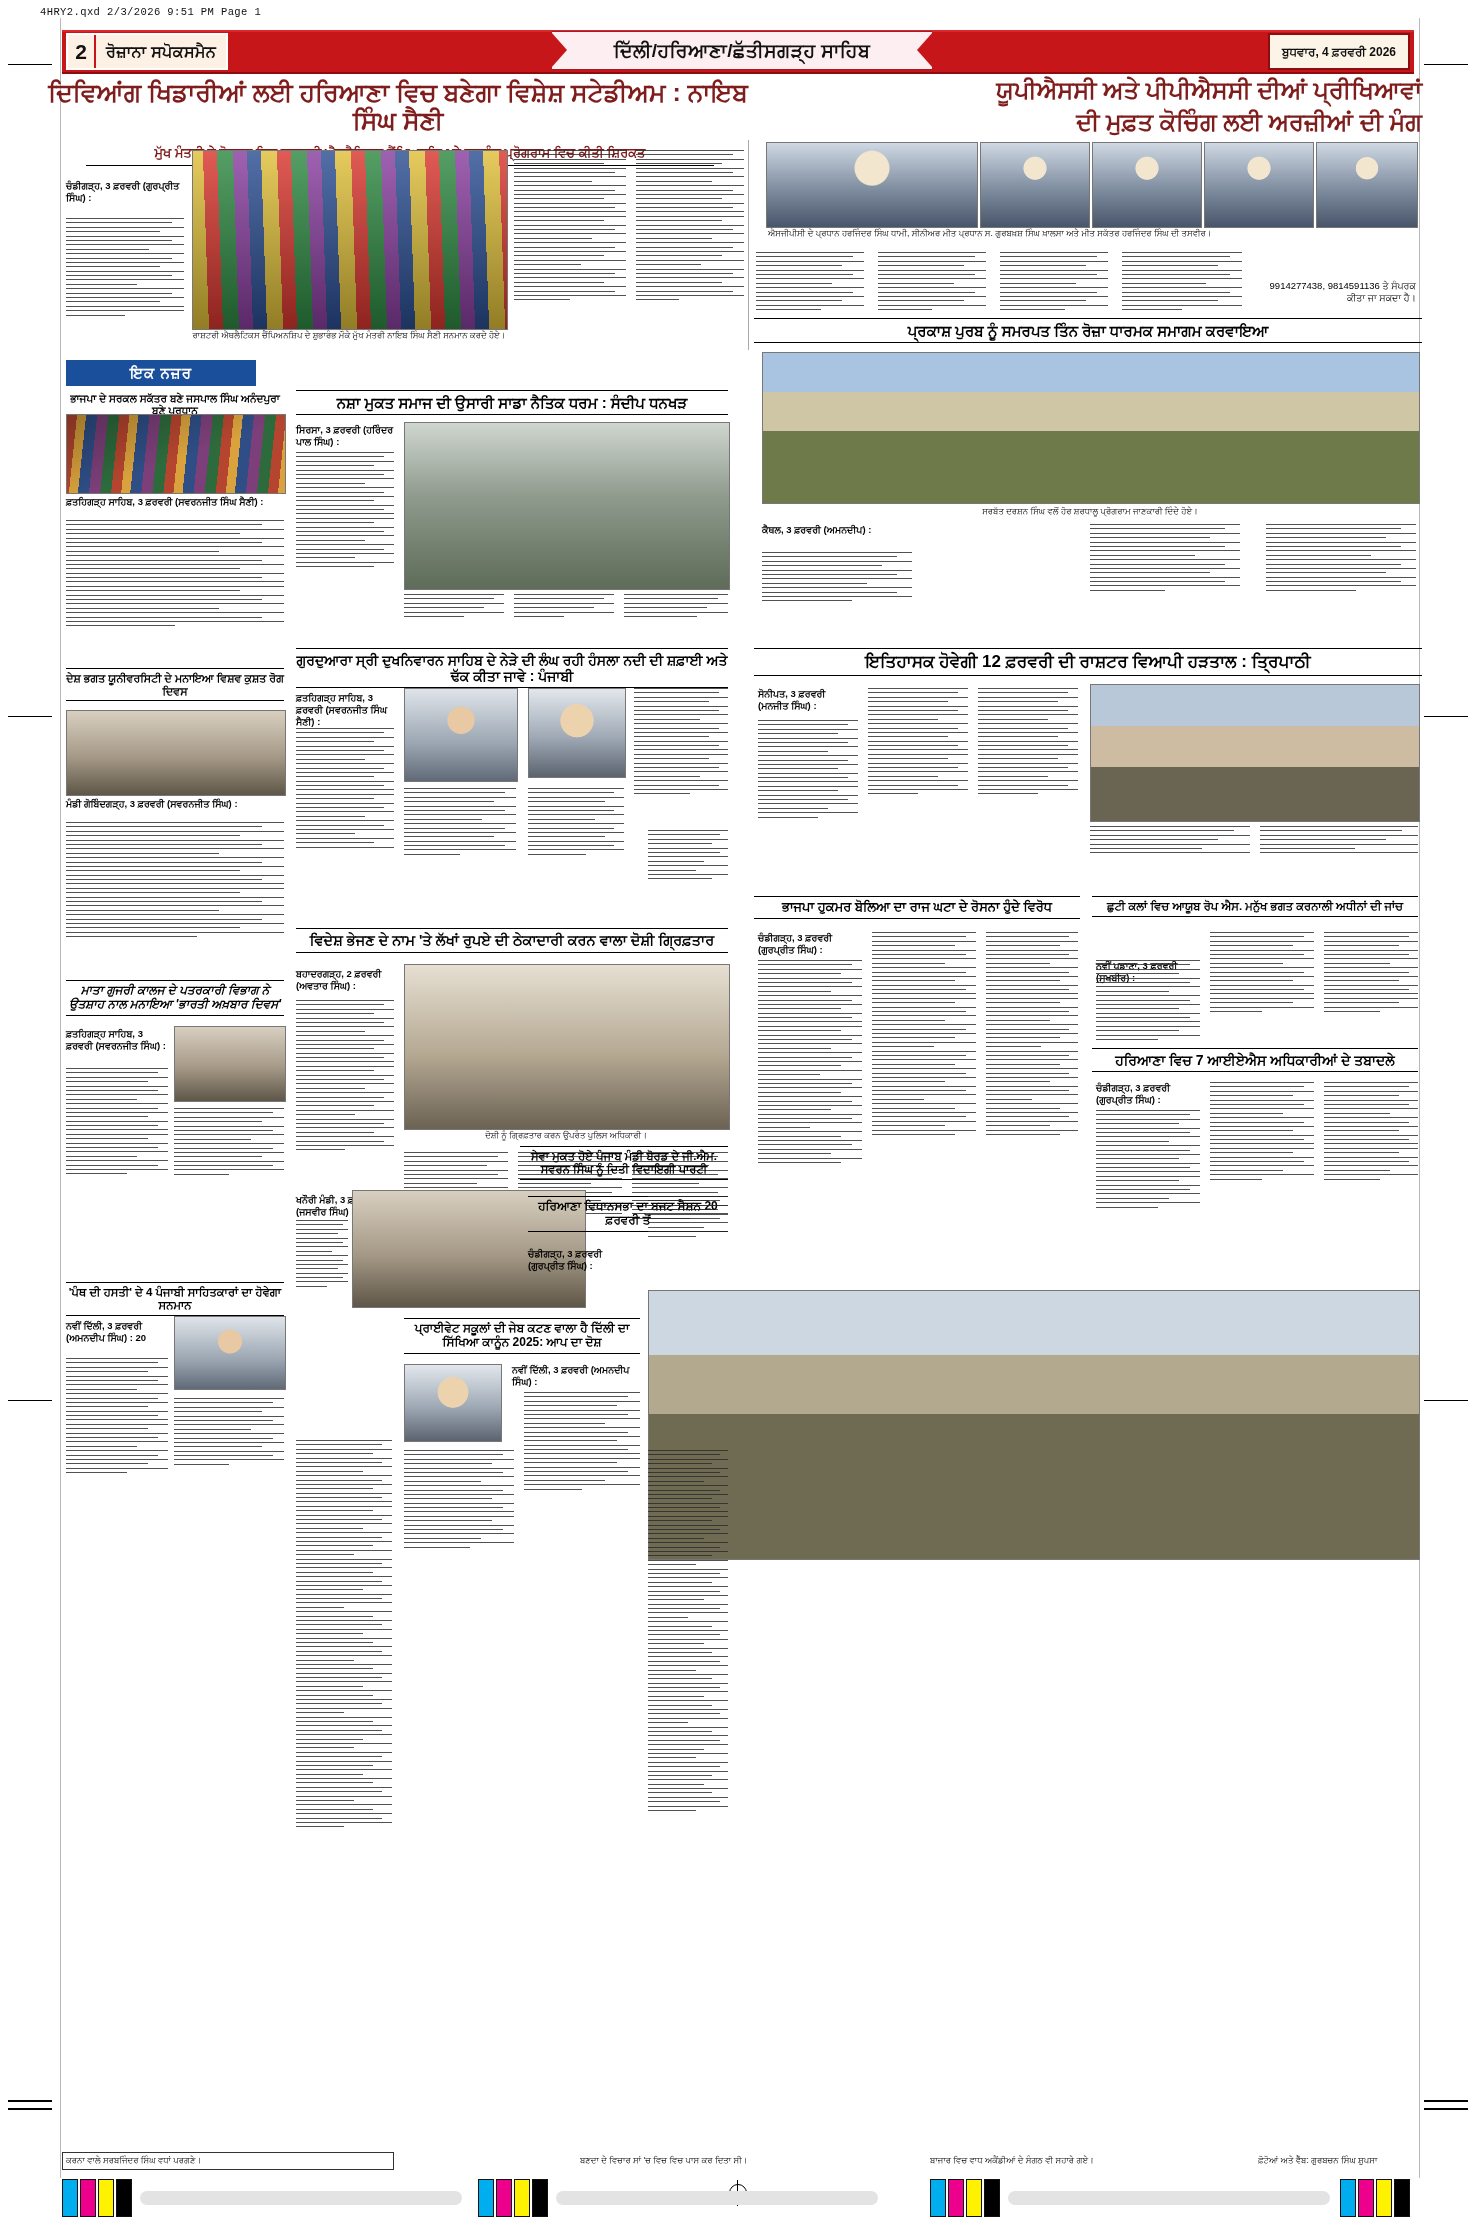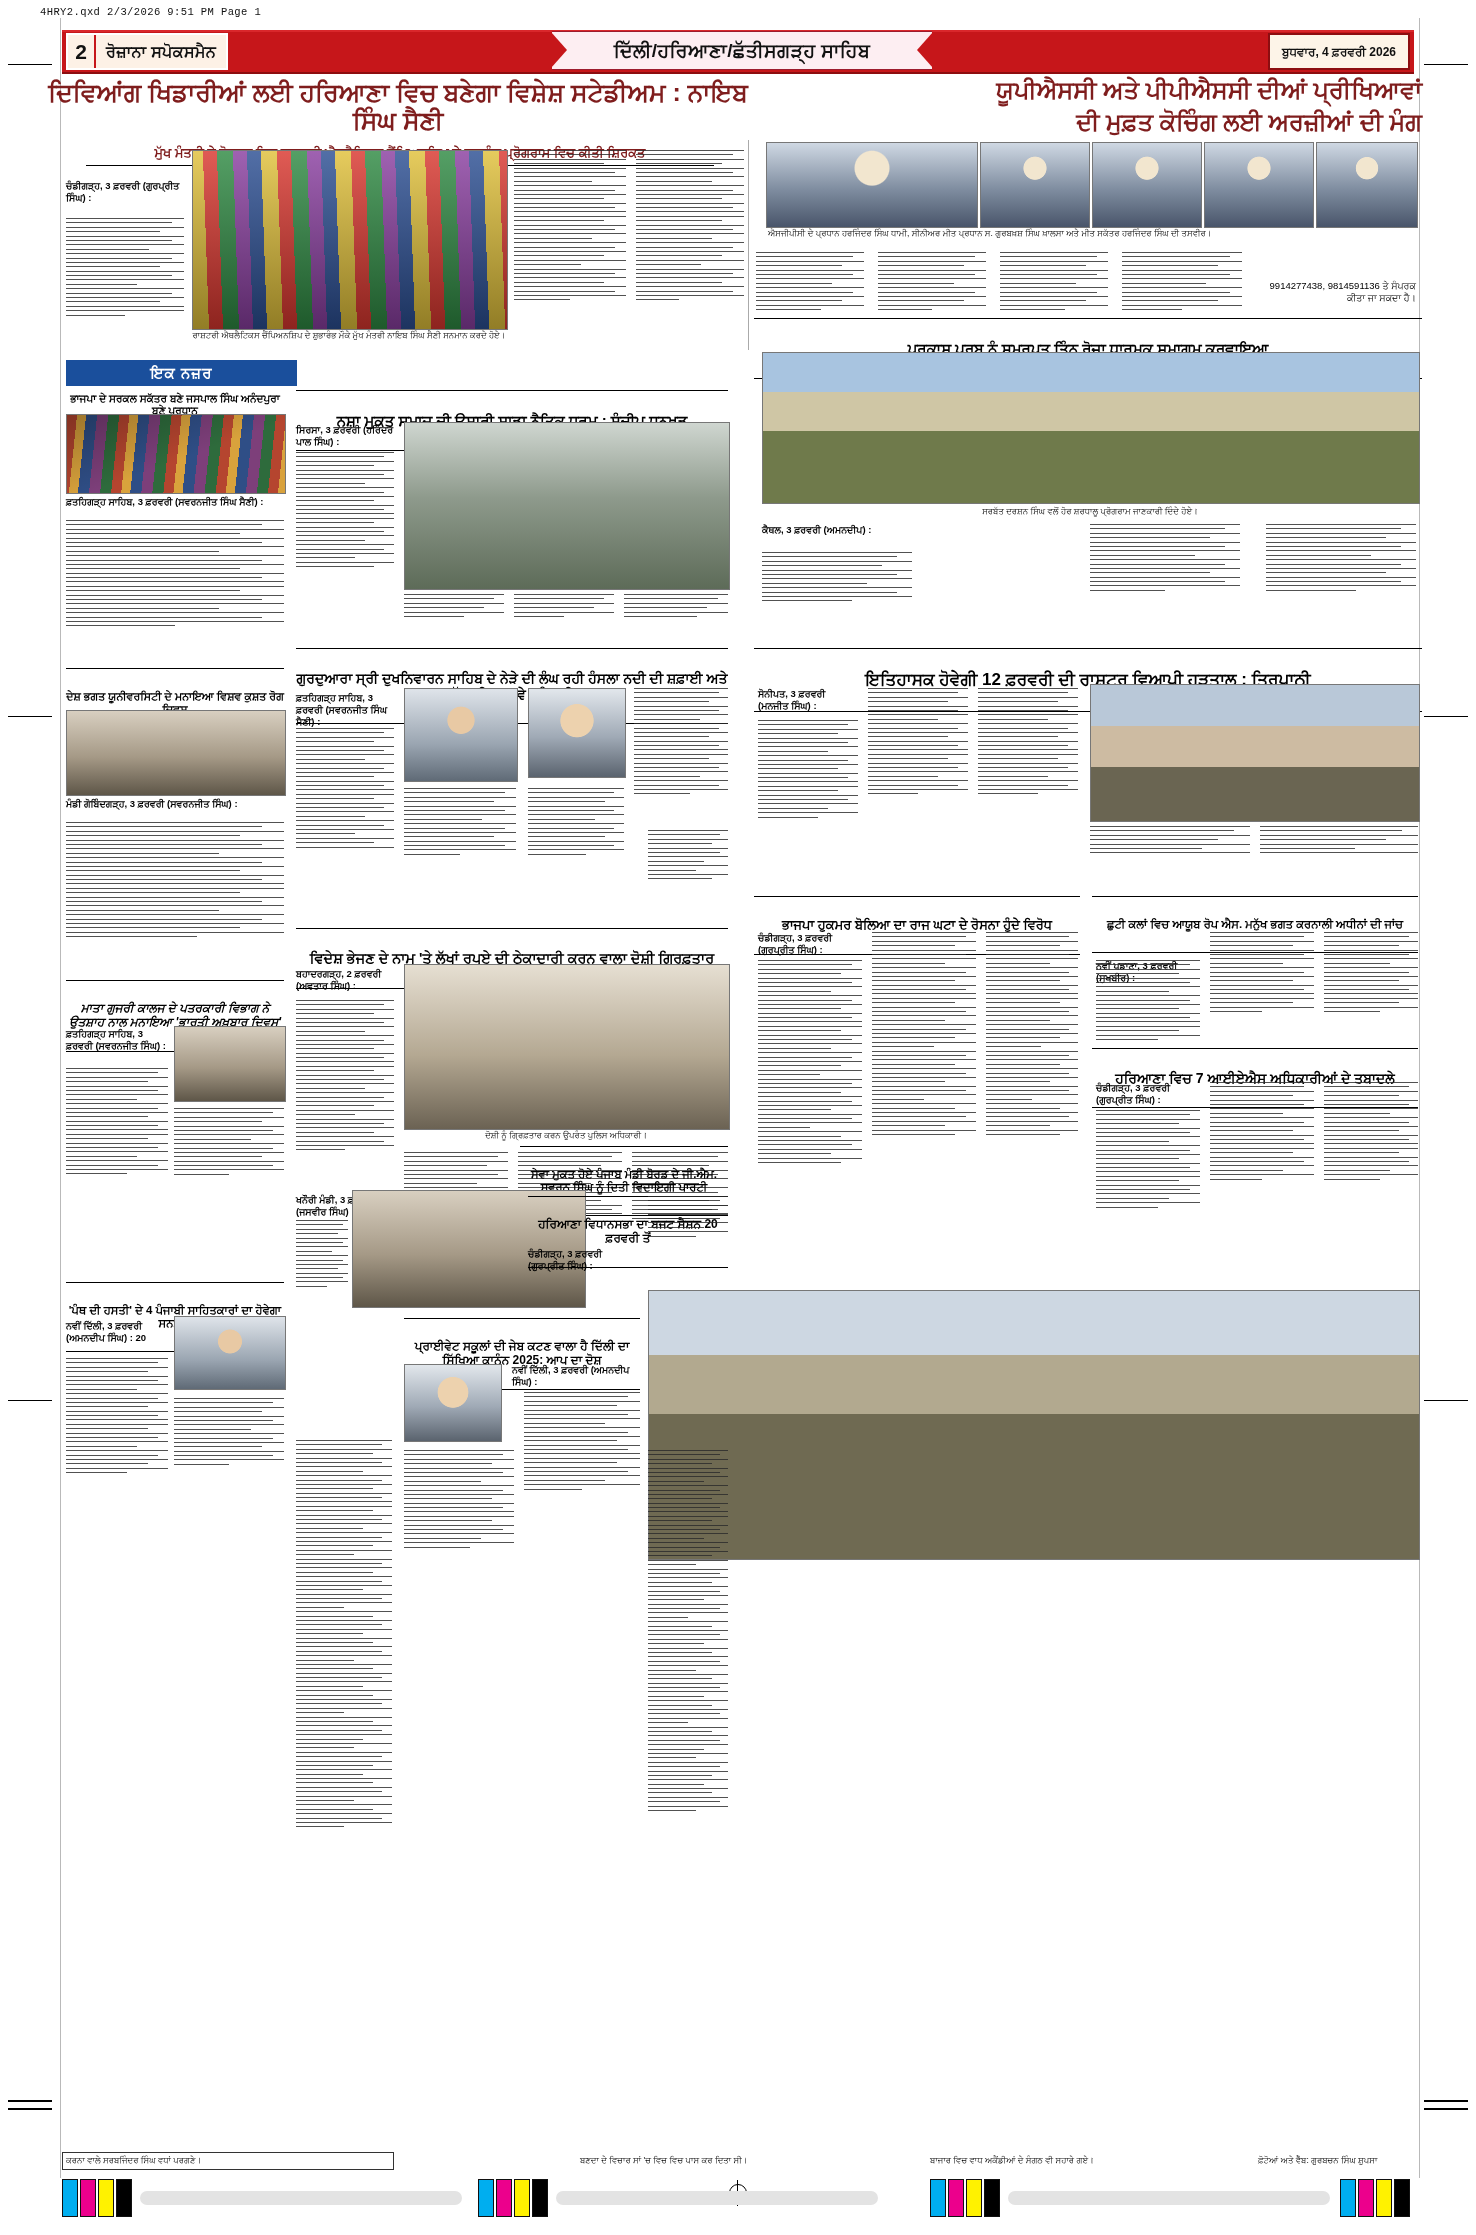--- a/index.html
+++ b/index.html
@@ -30,21 +30,21 @@
 
   
   .hl{position:absolute;font-weight:bold;color:#7f1d1d;line-height:1.12;}
   .h-main{left:48px;top:78px;width:700px;font-size:25px;text-align:center;}
   .h-sub{left:86px;top:108px;width:628px;font-size:13.5px;text-align:center;font-weight:bold;border-bottom:1px solid #000;padding-bottom:4px;}
   .h-right{left:754px;top:76px;width:668px;font-size:24px;text-align:right;line-height:1.18;}
 
   
   .col-rule{position:absolute;width:1px;background:#aaa;}
   .sechead{position:absolute;font-weight:bold;color:#000;text-align:center;line-height:1.15;}
-  .sechead.band{border-top:1.5px solid #000;border-bottom:1.5px solid #000;padding:21px 0;}
+  .sechead.band{border-top:1.5px solid #000;border-bottom:1.5px solid #000;padding:3px 0;}
   .boxhead{position:absolute;background:#1a4f9c;color:#fff;font-weight:bold;text-align:center;display:flex;align-items:center;justify-content:center;letter-spacing:1px;}
   .dateline{position:absolute;font-size:9.5px;font-weight:bold;color:#000;line-height:1.25;}
 
   
   .body{position:absolute;overflow:hidden;}
   .body .ln{height:1px;background:#2b2b2b;margin-bottom:4.1px;opacity:.82;}
   .body.tight .ln{margin-bottom:3.4px;}
   .body .ln.s90{width:90%}.body .ln.s80{width:80%}.body .ln.s70{width:70%}
   .body .ln.s60{width:60%}.body .ln.s50{width:50%}.body .ln.s40{width:40%}
 
@@ -375,21 +375,21 @@
   <div class="ln"></div>
     <div class="ln s90"></div>
     <div class="ln"></div>
     <div class="ln s80"></div>
   <div class="ln"></div>
     <div class="ln s90"></div>
     <div class="ln"></div>
     <div class="ln s60"></div>
 </div>
 
-<div class="boxhead" style="left:66px;top:360px;width:231px;height:26px;font-size:15px;">ਇਕ ਨਜ਼ਰ</div>
+<div class="boxhead" style="left:66px;top:360px;width:190px;height:26px;font-size:15px;">ਇਕ ਨਜ਼ਰ</div>
 
 <div class="sechead" style="left:66px;top:392px;width:218px;font-size:10.5px;">ਭਾਜਪਾ ਦੇ ਸਰਕਲ ਸਕੱਤਰ ਬਣੇ ਜਸਪਾਲ ਸਿੰਘ ਅਨੰਦਪੁਰਾ ਬਣੇ ਪ੍ਰਧਾਨ</div>
 <div class="photo p-crowd" style="left:66px;top:414px;width:218px;height:78px;"></div>
 <div class="dateline" style="left:66px;top:496px;width:218px;">ਫ਼ਤਹਿਗੜ੍ਹ ਸਾਹਿਬ, 3 ਫ਼ਰਵਰੀ (ਸਵਰਨਜੀਤ ਸਿੰਘ ਸੈਣੀ) :</div>
 <div class="body tight" style="left:66px;top:520px;width:218px;height:140px;">
   <div class="ln"></div>
     <div class="ln s90"></div>
     <div class="ln"></div>
     <div class="ln s80"></div>
   <div class="ln"></div>

